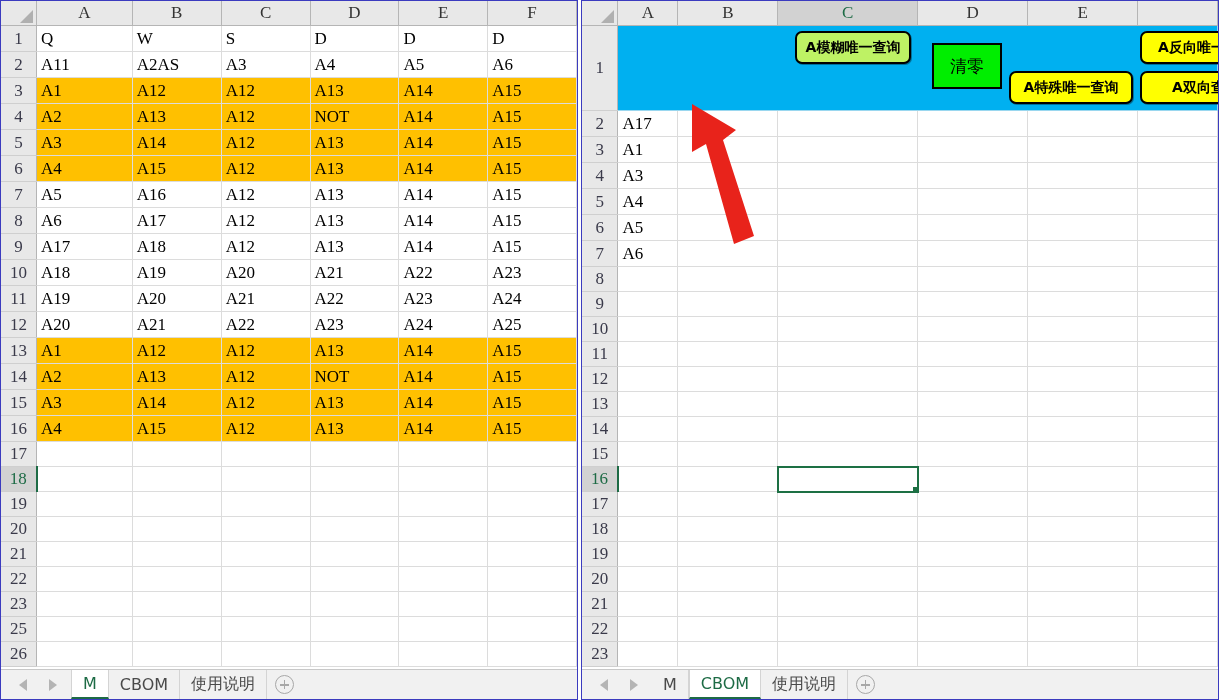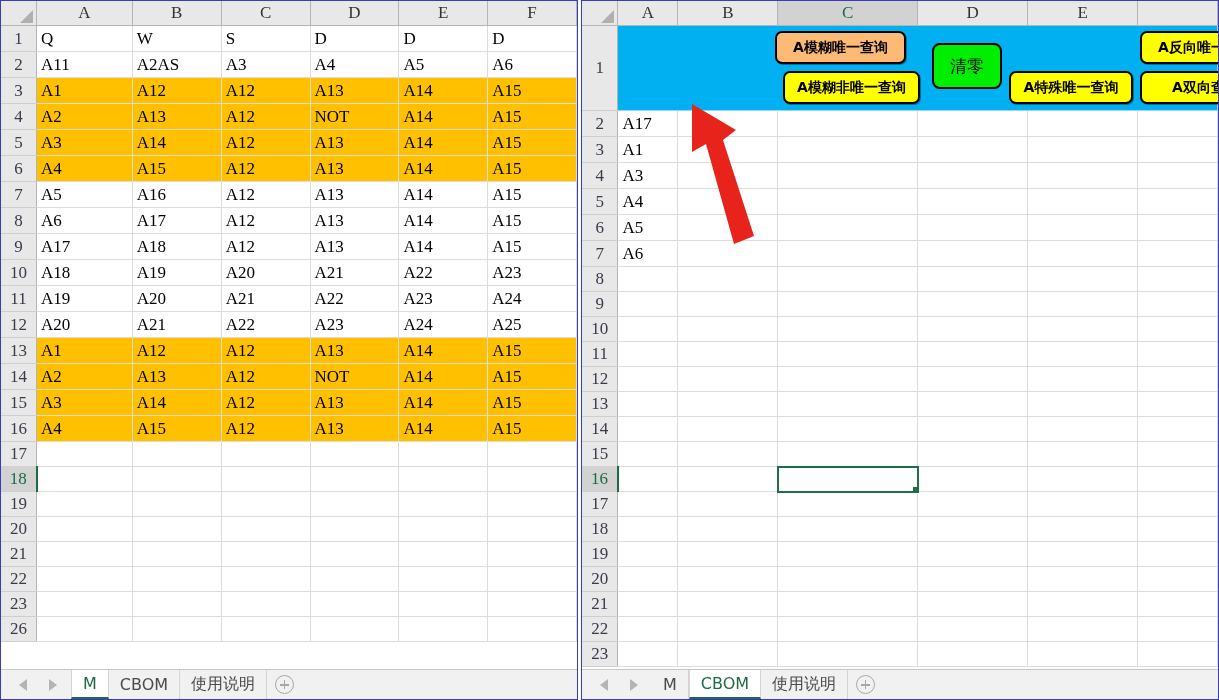--- a/index.html
+++ b/index.html
@@ -109,21 +109,21 @@
     display: flex; align-items: center; justify-content: center;
     height: 33px;
     pointer-events: auto;
     cursor: pointer;
     box-shadow: 1px 1px 0 rgba(0,0,0,.35);
     white-space: nowrap;
   }
   .xbtn.green {
     background: #00EE00;
     border: 2px solid #000;
-    border-radius: 8px;
+    border-radius: 0;
     font-weight: normal;
     font-family: "DejaVu Sans", "Liberation Sans", sans-serif;
     font-size: 17px;
     height: 46px;
     box-shadow: none;
   }
 
   
   .arrow-svg { position:absolute; left:690px; top:96px; width:130px; height:150px; pointer-events:none; }
 
@@ -380,20 +380,29 @@
               <td class="rowh">22</td>
               <td class="cell" style="width: 97px;"></td>
               <td class="cell" style="width: 90px;"></td>
               <td class="cell" style="width: 90px;"></td>
               <td class="cell" style="width: 90px;"></td>
               <td class="cell" style="width: 90px;"></td>
               <td class="cell" style="width: 90px;"></td>
             </tr>
             <tr>
               <td class="rowh">23</td>
+              <td class="cell" style="width: 97px;"></td>
+              <td class="cell" style="width: 90px;"></td>
+              <td class="cell" style="width: 90px;"></td>
+              <td class="cell" style="width: 90px;"></td>
+              <td class="cell" style="width: 90px;"></td>
+              <td class="cell" style="width: 90px;"></td>
+            </tr>
+            <tr>
+              <td class="rowh">25</td>
               <td class="cell" style="width: 97px;"></td>
               <td class="cell" style="width: 90px;"></td>
               <td class="cell" style="width: 90px;"></td>
               <td class="cell" style="width: 90px;"></td>
               <td class="cell" style="width: 90px;"></td>
               <td class="cell" style="width: 90px;"></td>
             </tr>
             <tr>
               <td class="rowh">26</td>
               <td class="cell" style="width: 97px;"></td>
@@ -635,24 +644,23 @@
               <td class="cell" style="width: 60px;"></td>
               <td class="cell" style="width: 100px;"></td>
               <td class="cell" style="width: 140px;"></td>
               <td class="cell" style="width: 110px;"></td>
               <td class="cell" style="width: 110px;"></td>
               <td class="cell" style="width: 80px;"></td>
             </tr>
           </tbody>
         </table>
       <div class="btnlayer" id="right-buttons">
-          <div class="xbtn" style="left: 156px; top: 6px; width: 131px; background: #fdba74;">A模糊唯一查询</div>
+          <div class="xbtn" style="left: 176px; top: 6px; width: 116px; background: #bef264;">A模糊唯一查询</div>
           <div class="xbtn green" style="left: 313px; top: 18px; width: 70px; background: rgb(0, 238, 0);">清零</div>
           <div class="xbtn" style="left: 521px; top: 6px; width: 131px; background: rgb(255, 255, 0);">A反向唯一查询</div>
-          <div class="xbtn" style="left: 164px; top: 46px; width: 137px; background: rgb(255, 255, 0);">A模糊非唯一查询</div>
           <div class="xbtn" style="left: 390px; top: 46px; width: 124px; background: rgb(255, 255, 0);">A特殊唯一查询</div>
           <div class="xbtn" style="left: 521px; top: 46px; width: 131px; background: rgb(255, 255, 0);">A双向查询</div>
         </div>
     </div>
     <div class="tabbar">
       <div class="navbtns">
         <div class="navarrow left"></div>
         <div class="navarrow right"></div>
       </div>
       <div id="right-tabs" style="display:flex">

